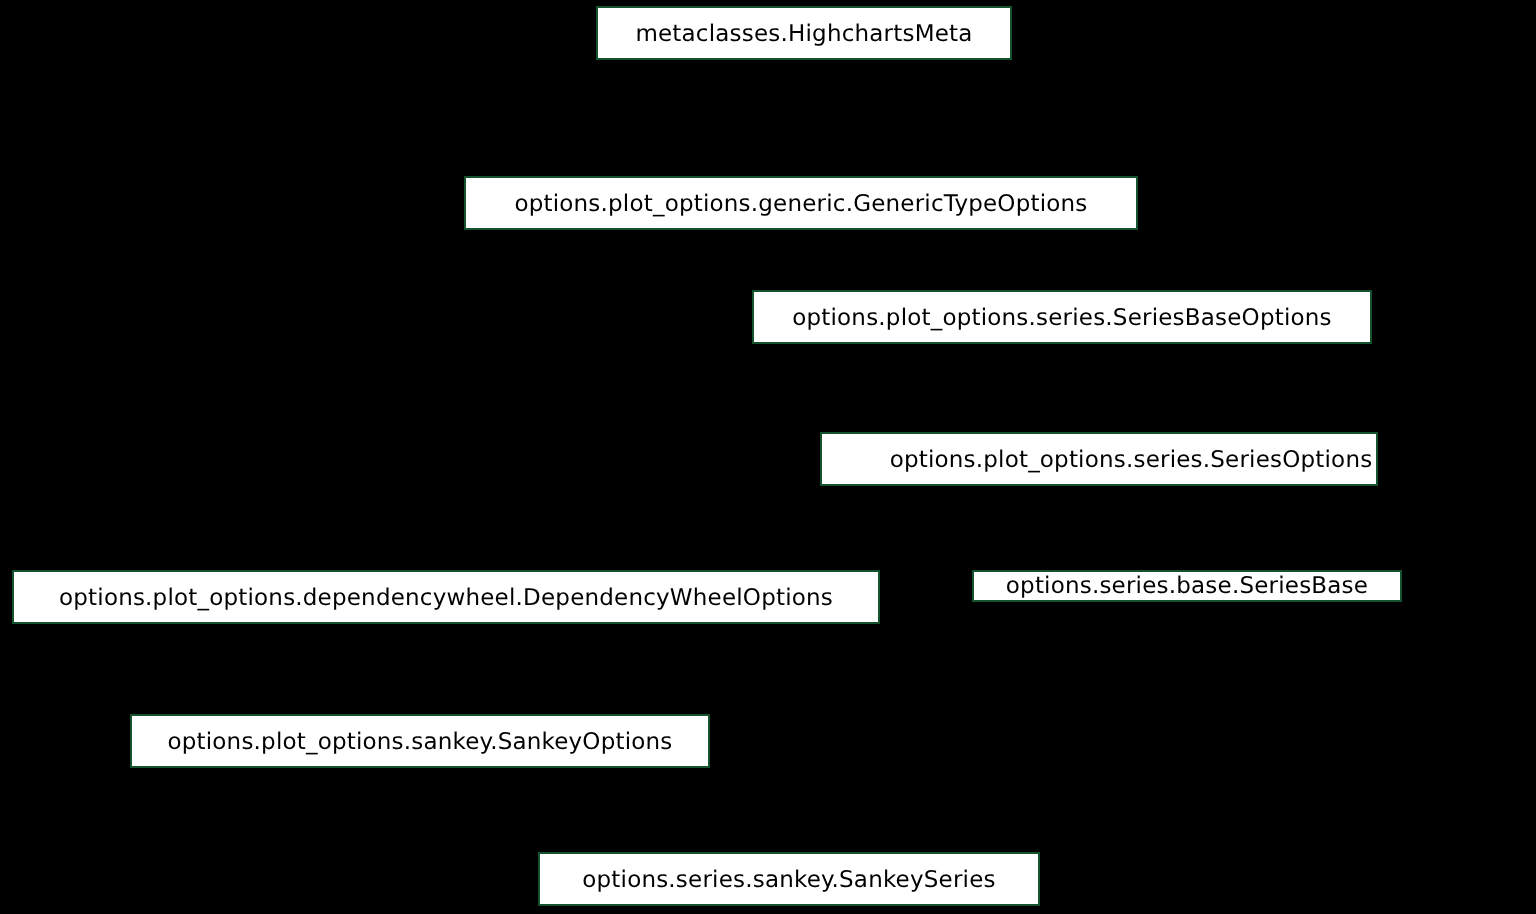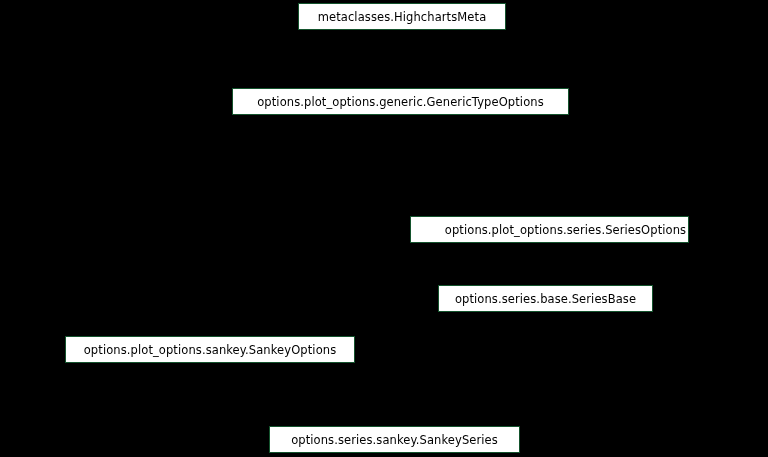--- a/index.html
+++ b/index.html
@@ -67,31 +67,37 @@
   </svg>
 
   <div class="class-node" style="left:298px; top:3px; width:208px; height:27px;">
     <span class="node-label">metaclasses.HighchartsMeta</span>
   </div>
 
   <div class="class-node" style="left:232px; top:73px; width:337px; height:27px;margin-top:15px;">
     <span class="node-label">options.plot_options.generic.GenericTypeOptions</span>
   </div>
 
+  <div class="class-node" style="left:376px; top:145px; width:310px; height:27px;">
+    <span class="node-label">options.plot_options.series.SeriesBaseOptions</span>
+  </div>
 
   <div class="class-node" style="left:410px; top:216px; width:279px; height:27px;padding-left:32px;">
     <span class="node-label">options.plot_options.series.SeriesOptions</span>
   </div>
 
+  <div class="class-node" style="left:6px; top:285px; width:434px; height:27px;">
+    <span class="node-label">options.plot_options.dependencywheel.DependencyWheelOptions</span>
+  </div>
 
-  <div class="class-node" style="left:438px; top:285px; width:215px; height:27px;">
+  <div class="class-node" style="left:486px; top:285px; width:215px; height:16px;">
     <span class="node-label">options.series.base.SeriesBase</span>
   </div>
 
-  <div class="class-node" style="left:65px; top:336px; width:290px; height:27px;">
+  <div class="class-node" style="left:65px; top:357px; width:290px; height:27px;">
     <span class="node-label">options.plot_options.sankey.SankeyOptions</span>
   </div>
 
 
   <div class="class-node" style="left:269px; top:426px; width:251px; height:27px;text-align:right;">
     <span class="node-label">options.series.sankey.SankeySeries</span>
   </div>
 
 </div>
 

